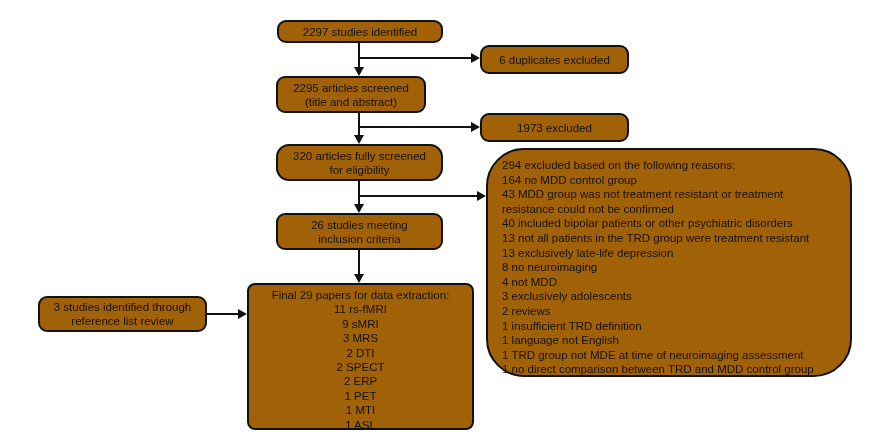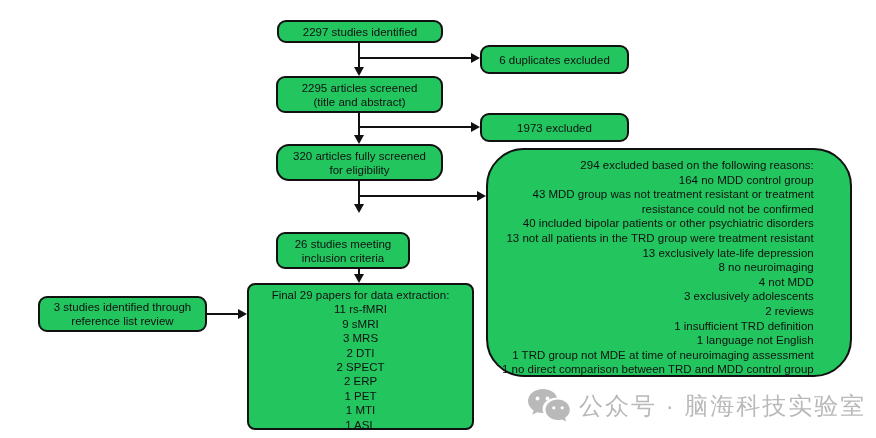--- a/index.html
+++ b/index.html
@@ -10,47 +10,47 @@
   .canvas {
     position: relative;
     width: 876px;
     height: 438px;
     background: #ffffff;
     overflow: hidden;
   }
   .box {
     position: absolute;
     box-sizing: border-box;
-    background: #22c55e;
+    background: #a16207;
     border: 2px solid #111111;
     border-radius: 9px;
     display: flex;
     align-items: center;
     justify-content: center;
     text-align: center;
     font-size: 11.5px;
     line-height: 14px;
     color: #111111;
     white-space: pre-line;
     z-index: 2;
   }
   .box-identified  { left: 277px; top: 20px;  width: 166px; height: 23px; }
   .box-duplicates  { left: 480px; top: 45px;  width: 149px; height: 29px; }
-  .box-screened    { left: 276px; top: 76px;  width: 167px; height: 37px; }
+  .box-screened    { left: 276px; top: 76px;  width: 150px; height: 37px; }
   .box-excluded1975{ left: 480px; top: 113px; width: 149px; height: 29px; }
   .box-fully       { left: 276px; top: 144px; width: 167px; height: 37px; border-radius: 13px; }
-  .box-inclusion   { left: 276px; top: 213px; width: 134px; height: 37px; margin-top: 19px; }
+  .box-inclusion   { left: 276px; top: 213px; width: 167px; height: 37px; }
   .box-reference   { left: 38px;  top: 296px; width: 169px; height: 36px; text-align: center; }
   .box-final       { left: 247px; top: 283px; width: 227px; height: 147px;
                      border-radius: 8px; line-height: 14.4px;
                      align-items: flex-start; padding-top: 3px; }
   .box-reasons     { left: 486px; top: 148px; width: 366px; height: 229px;
                      border-radius: 38px;
                      align-items: flex-start; justify-content: flex-start;
-                     text-align: right; padding: 8px 8px 0 14px;
+                     text-align: left; padding: 8px 8px 0 14px;
                      line-height: 14.6px; }
   .vline, .hline { position: absolute; background: #111111; z-index: 1; }
   .vline { width: 2px; }
   .hline { height: 2px; }
   .arrow-down {
     position: absolute; width: 0; height: 0; z-index: 1;
     border-left: 5px solid transparent;
     border-right: 5px solid transparent;
     border-top: 9px solid #111111;
   }
@@ -139,31 +139,14 @@
   <div class="arrow-down" style="left:354px; top:204px;"></div>
   <div class="hline" style="left:358px; top:195px; width:119px;"></div>
   <div class="arrow-right" style="left:477px; top:191px;"></div>
 
   <div class="vline" style="left:358px; top:250px; height:24px;"></div>
   <div class="arrow-down" style="left:354px; top:274px;"></div>
 
   <div class="hline" style="left:207px; top:313px; width:31px;"></div>
   <div class="arrow-right" style="left:238px; top:309px;"></div>
 
-  <div class="watermark">
-    <span style="display:inline-flex;">
-      <svg width="44" height="38" viewBox="0 0 44 38" aria-hidden="true">
-        <g fill="#b9b9b9">
-          <path d="M16 2 C7.7 2 1 7.4 1 14.1 c0 3.8 2.2 7.2 5.6 9.4 l-1.4 4.3 4.9-2.5 c1.5 0.5 3.2 0.8 4.9 0.8 0.5 0 1 0 1.5-0.1 -0.6-1.3-0.9-2.7-0.9-4.1 0-6.2 5.9-11.2 13.2-11.2 0.4 0 0.8 0 1.2 0.1 C28.8 5.6 23 2 16 2 Z"></path>
-          <path d="M31 12.5 c-6.9 0-12.5 4.6-12.5 10.3 0 5.7 5.6 10.3 12.5 10.3 1.4 0 2.8-0.2 4-0.6 l4.2 2.1 -1.2-3.6 c2.9-1.9 4.8-4.8 4.8-8.2 0-5.7-5.6-10.3-11.8-10.3 Z"></path>
-        </g>
-        <g fill="#ffffff">
-          <circle cx="10.5" cy="11.5" r="1.9"></circle>
-          <circle cx="20.5" cy="11.5" r="1.9"></circle>
-          <circle cx="26.8" cy="20.8" r="1.6"></circle>
-          <circle cx="35.2" cy="20.8" r="1.6"></circle>
-        </g>
-      </svg>
-    </span>
-    <span class="watermark-text">公众号 · 脑海科技实验室</span>
-  </div>
 
 </div>
 
 </body></html>

